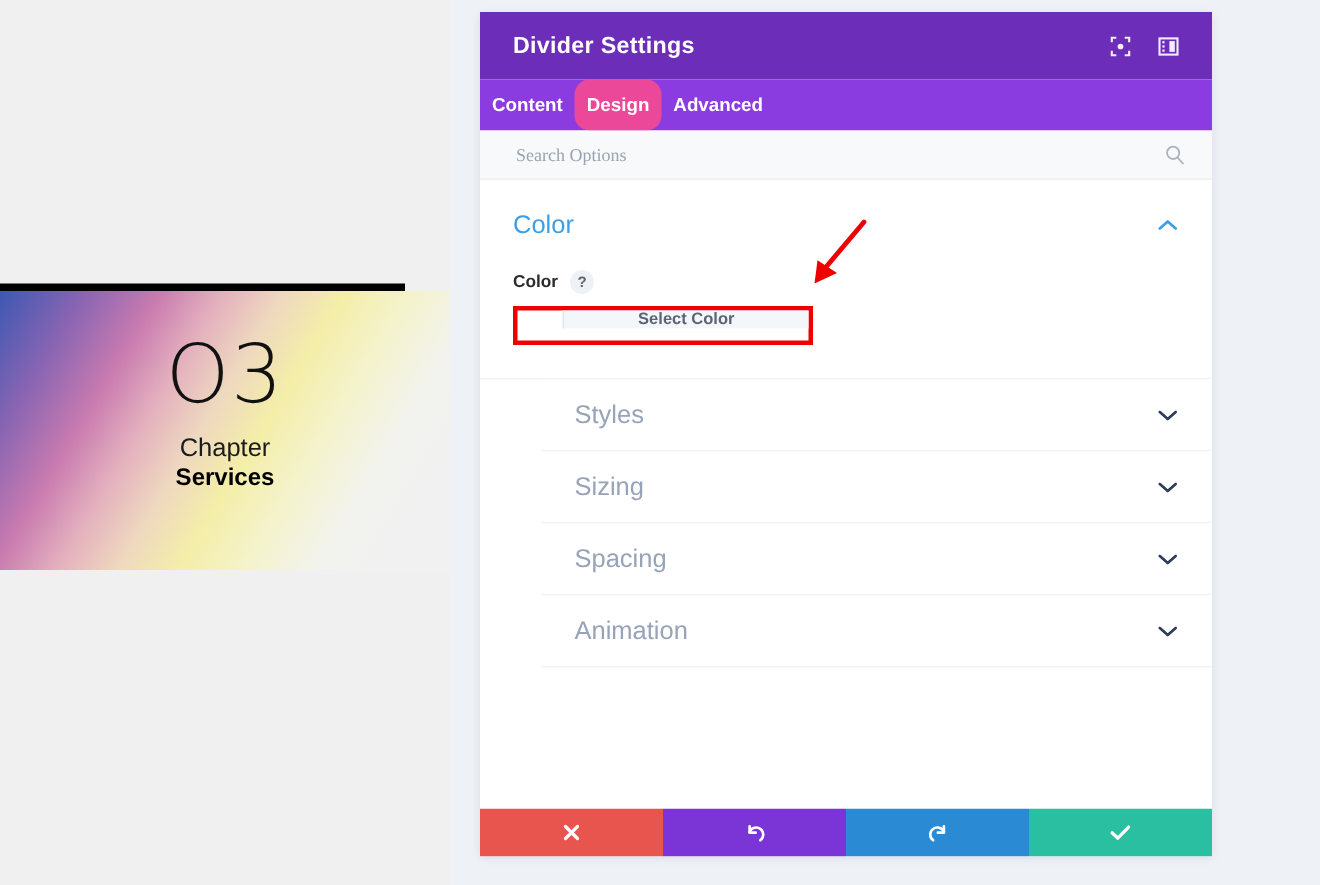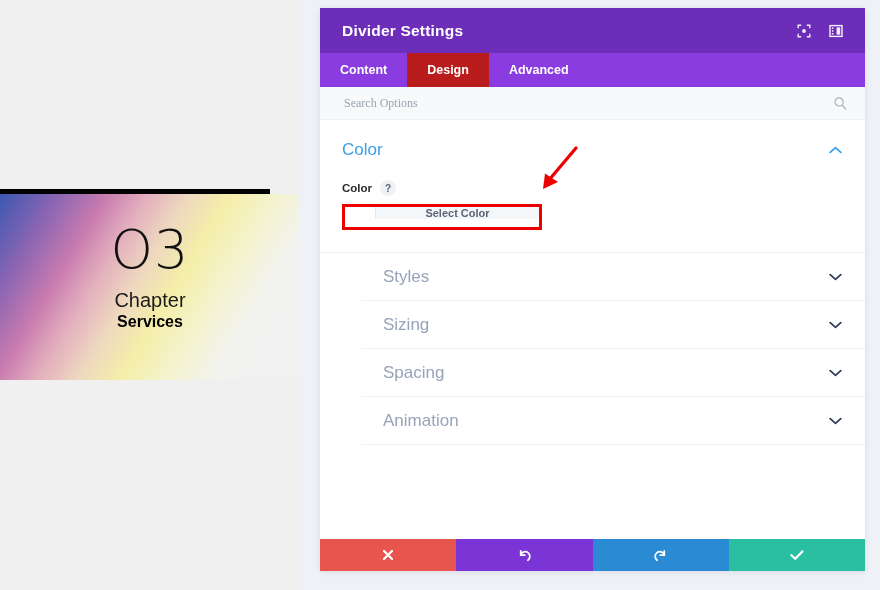--- a/index.html
+++ b/index.html
@@ -75,39 +75,39 @@
   #chapter-number {
     font-family: "DejaVu Sans", sans-serif;
     font-size: 54px;
     font-weight: 300;
     letter-spacing: 1px;
     color: #111111;
     line-height: 1.05;
   }
   #chapter-word {
     font-family: "Liberation Sans", sans-serif;
-    font-size: 20px;
+    font-size: 17px;
     font-weight: 400;
     color: #1b1b1b;
     margin-top: 10px;
   }
   #chapter-title {
     font-family: "Liberation Sans", sans-serif;
     font-size: 16px;
     font-weight: 700;
     color: #000000;
     margin-top: 1px;
   }
 
   
   #settings-modal {
     position: absolute;
     left: 320px;
     top: 8px;
-    width: 545px;
+    width: 488px;
     height: 563px;
     background: #ffffff;
     box-shadow: 0 1px 6px rgba(40,50,80,0.10);
     display: flex;
     flex-direction: column;
     overflow: hidden;
   }
 
   
   #modal-titlebar {
@@ -140,29 +140,30 @@
   #modal-tabs {
     height: 34px;
     background: #8a3ce0;
     display: flex;
     align-items: stretch;
     flex: 0 0 auto;
   }
   .tab-item {
     display: flex;
     align-items: center;
-    padding: 0 20px;
+    padding: 0 8px;
     color: #ffffff;
     font-size: 12.5px;
     font-weight: 700;
     cursor: pointer;
     white-space: nowrap;
   }
   .tab-item.active {
-    background: #b91c1c;
+    background: #ec4899;
+    border-radius: 10px;
   }
 
   
   #search-row {
     height: 32px;
     background: #f7f9fb;
     border-bottom: 1px solid #eceff3;
     display: flex;
     align-items: center;
     padding: 0 16px 0 22px;

